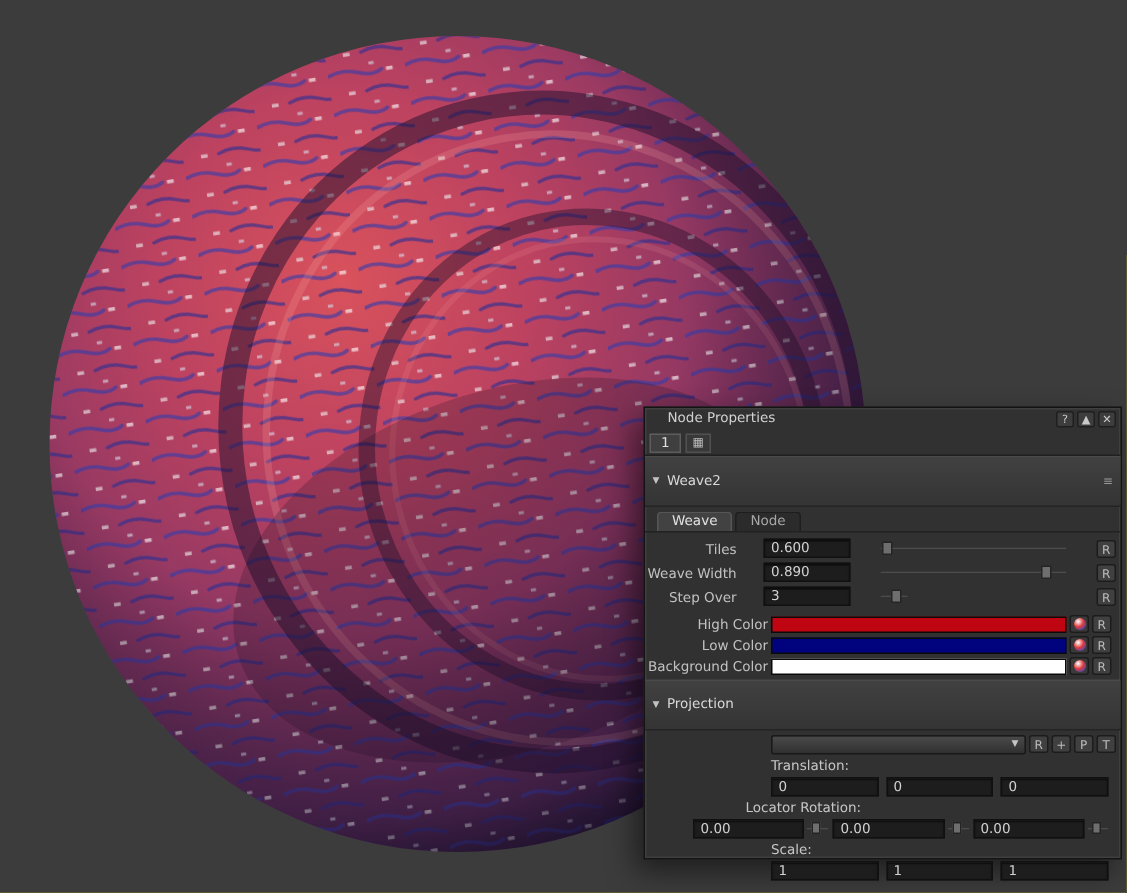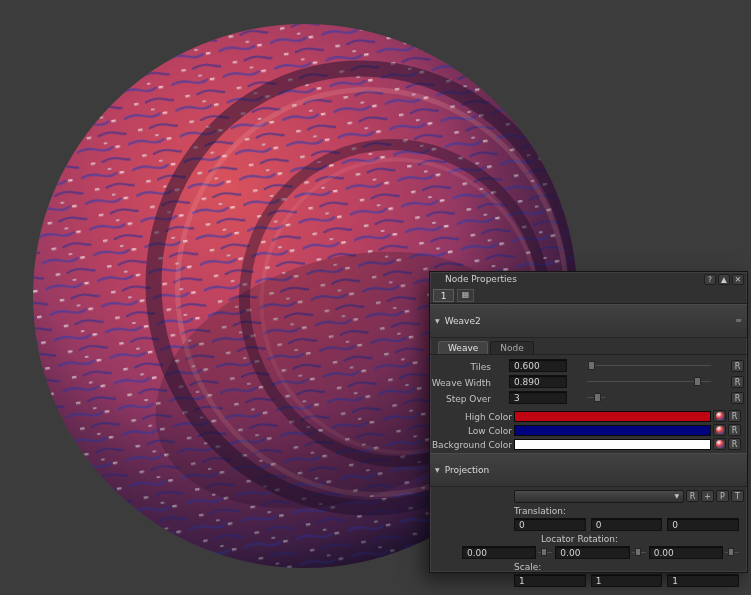--- a/index.html
+++ b/index.html
@@ -69,21 +69,21 @@
 
   .combo-row { display:flex; align-items:center; gap:2px; height:16px; padding:2px 3px 0 84px; }
   .combo {
     flex:1; height:13px; display:flex; align-items:center; padding:0 4px;
     background:linear-gradient(#4a4a4a,#303030); border:1px solid #191919; border-radius:2px; color:#cfcfcf;
   }
   .combo .fill { flex:1; }
   .combo-arrow { font-size:6px; color:#c5c5c5; }
 
   .vlabel-row { height:13px; display:flex; align-items:flex-end; padding-left:84px; color:#c6c6c6; }
-  .vlabel-row.outdent { padding-left:67px;margin-left:44px; }
+  .vlabel-row.outdent { padding-left:67px; }
   .vec3 { display:flex; align-items:center; gap:5px; height:15px; padding:1px 8px 0 84px; }
   .vbox {
     flex:1; height:13px; line-height:12px; background:#1d1d1d; border:1px solid #101010;
     box-shadow:inset 0 1px 1px rgba(0,0,0,.6); color:#d2d2d2; padding:0 4px;
   }
   .rot-item { display:flex; flex:1; align-items:center; gap:2px; }
   .mini-sl { position:relative; flex:0 0 14px; height:11px; }
   .mini-sl .track { position:absolute; left:0; right:0; top:5px; height:1px; background:#181818; border-bottom:1px solid #4d4d4d; }
   .mini-sl .handle { position:absolute; top:1px; width:6px; height:8px; background:#6e6e6e; border:1px solid #242424; }
 </style>

